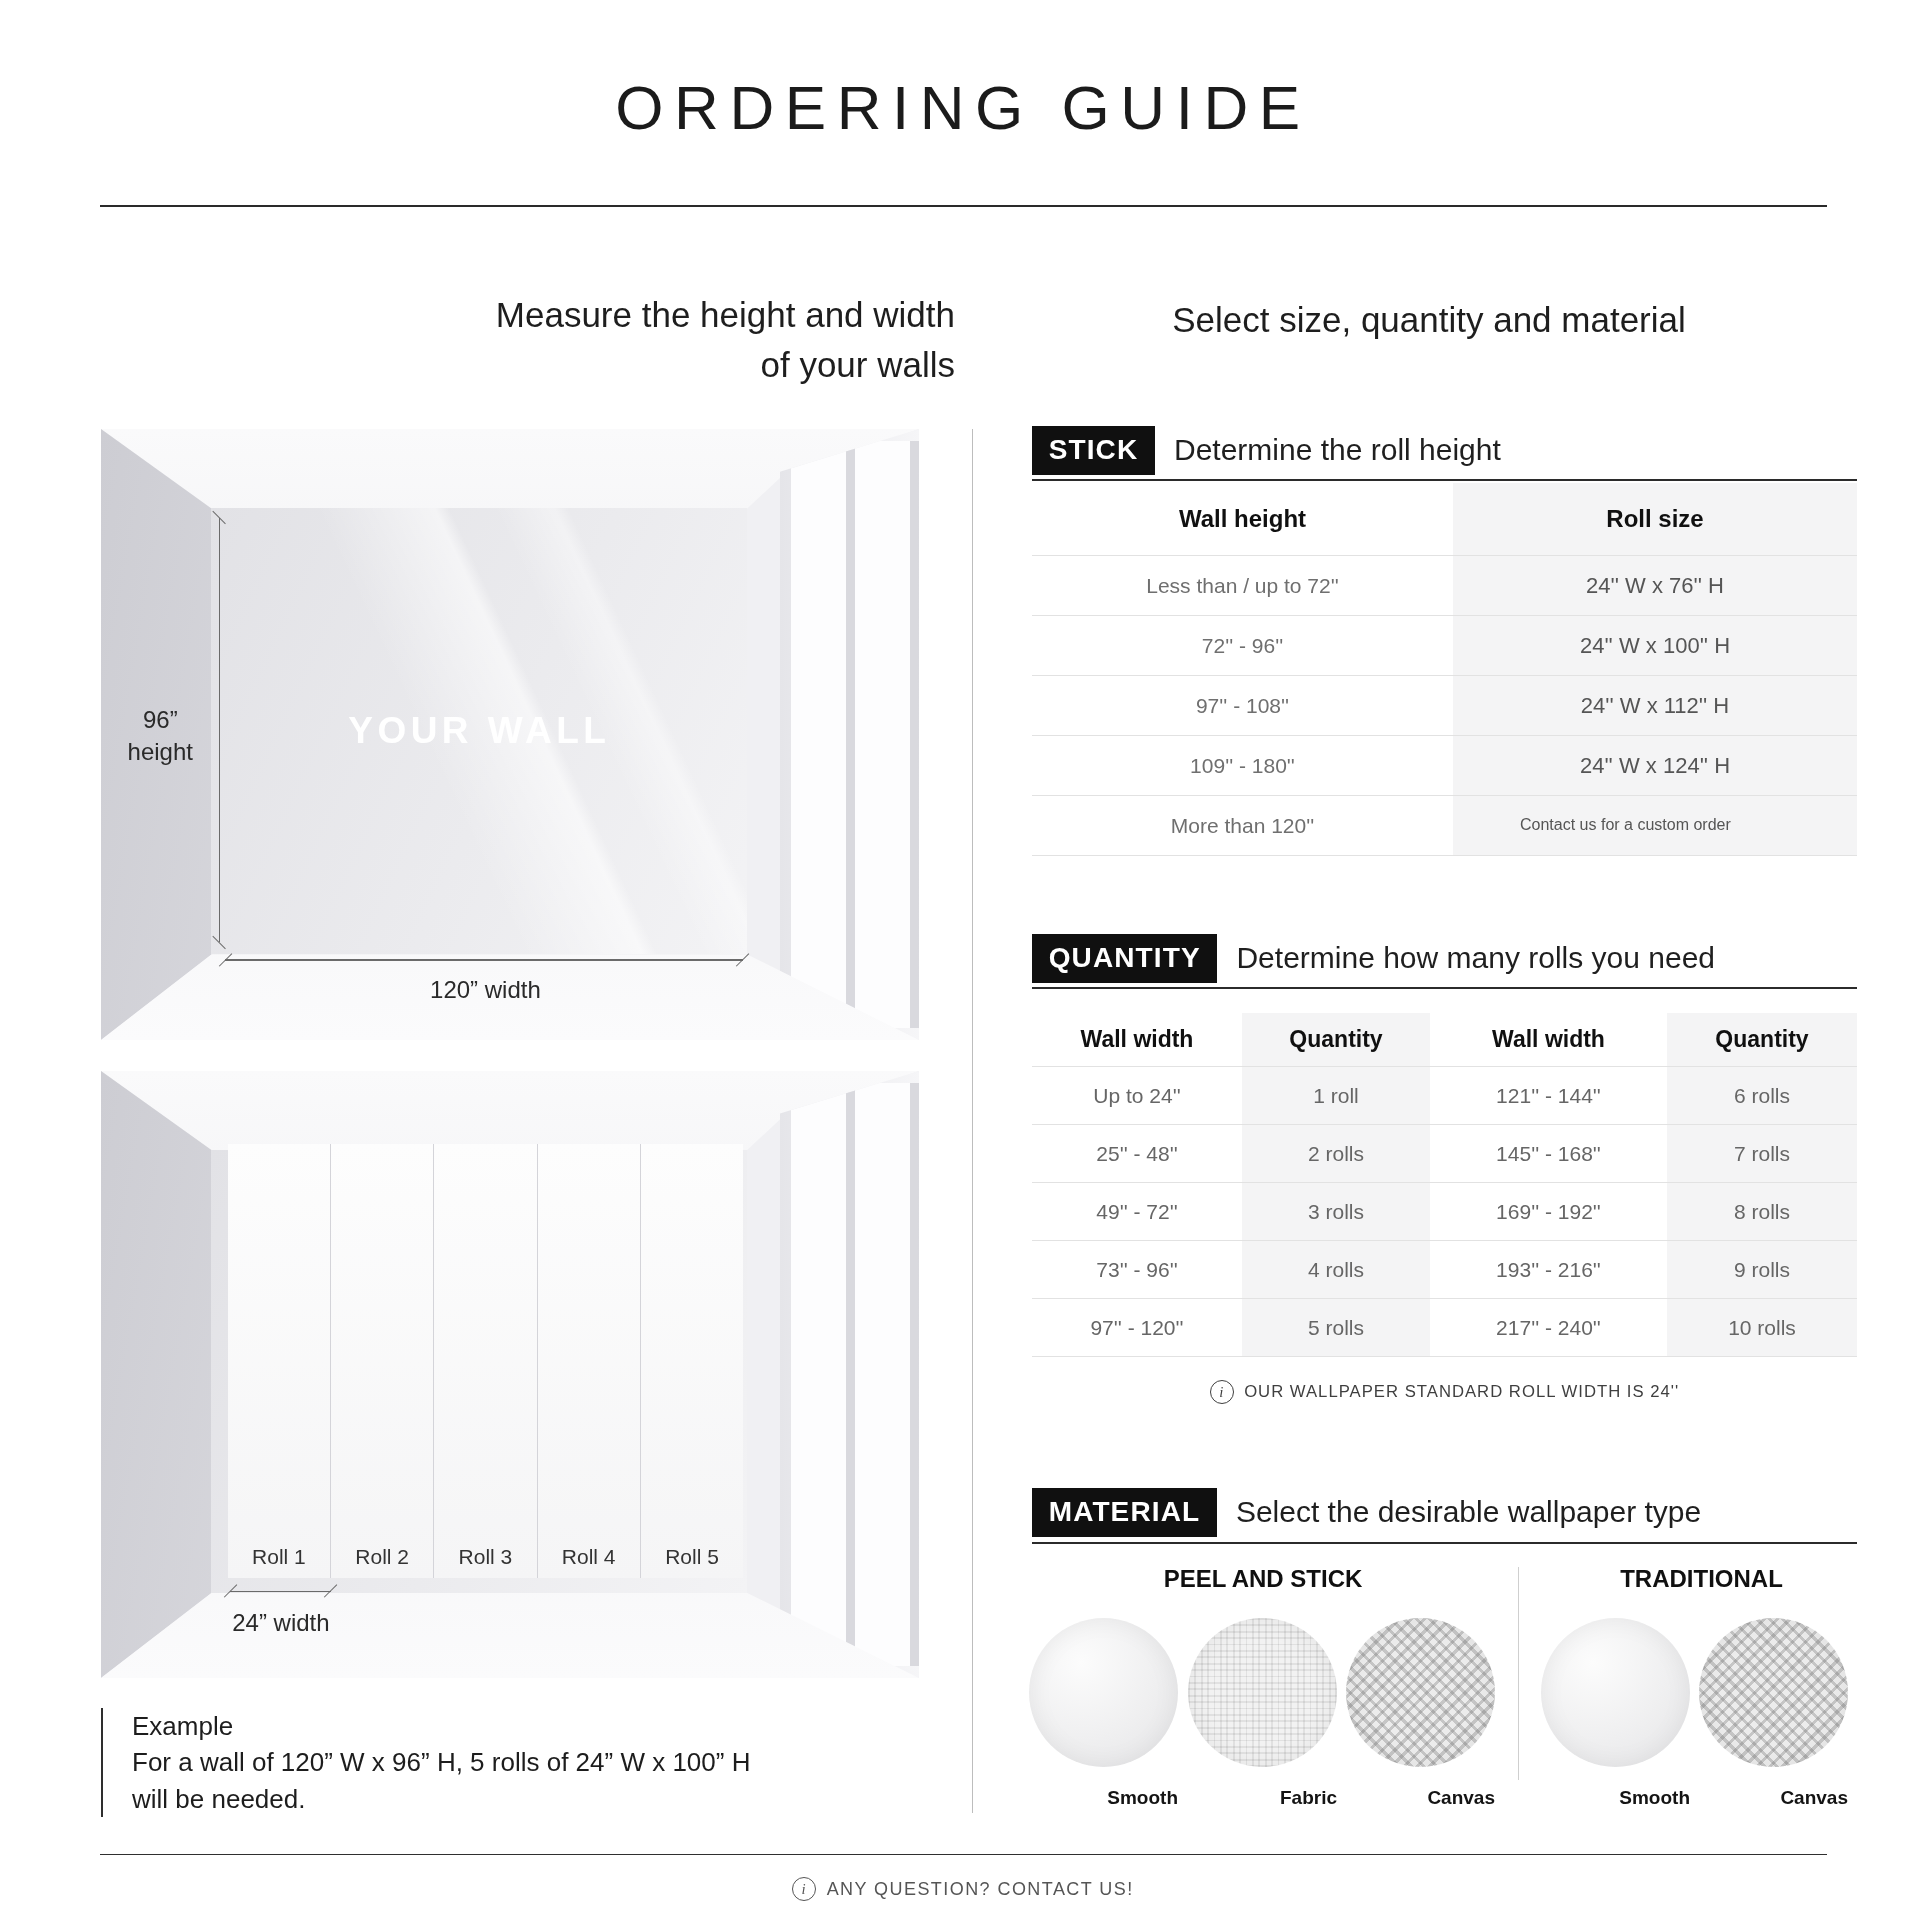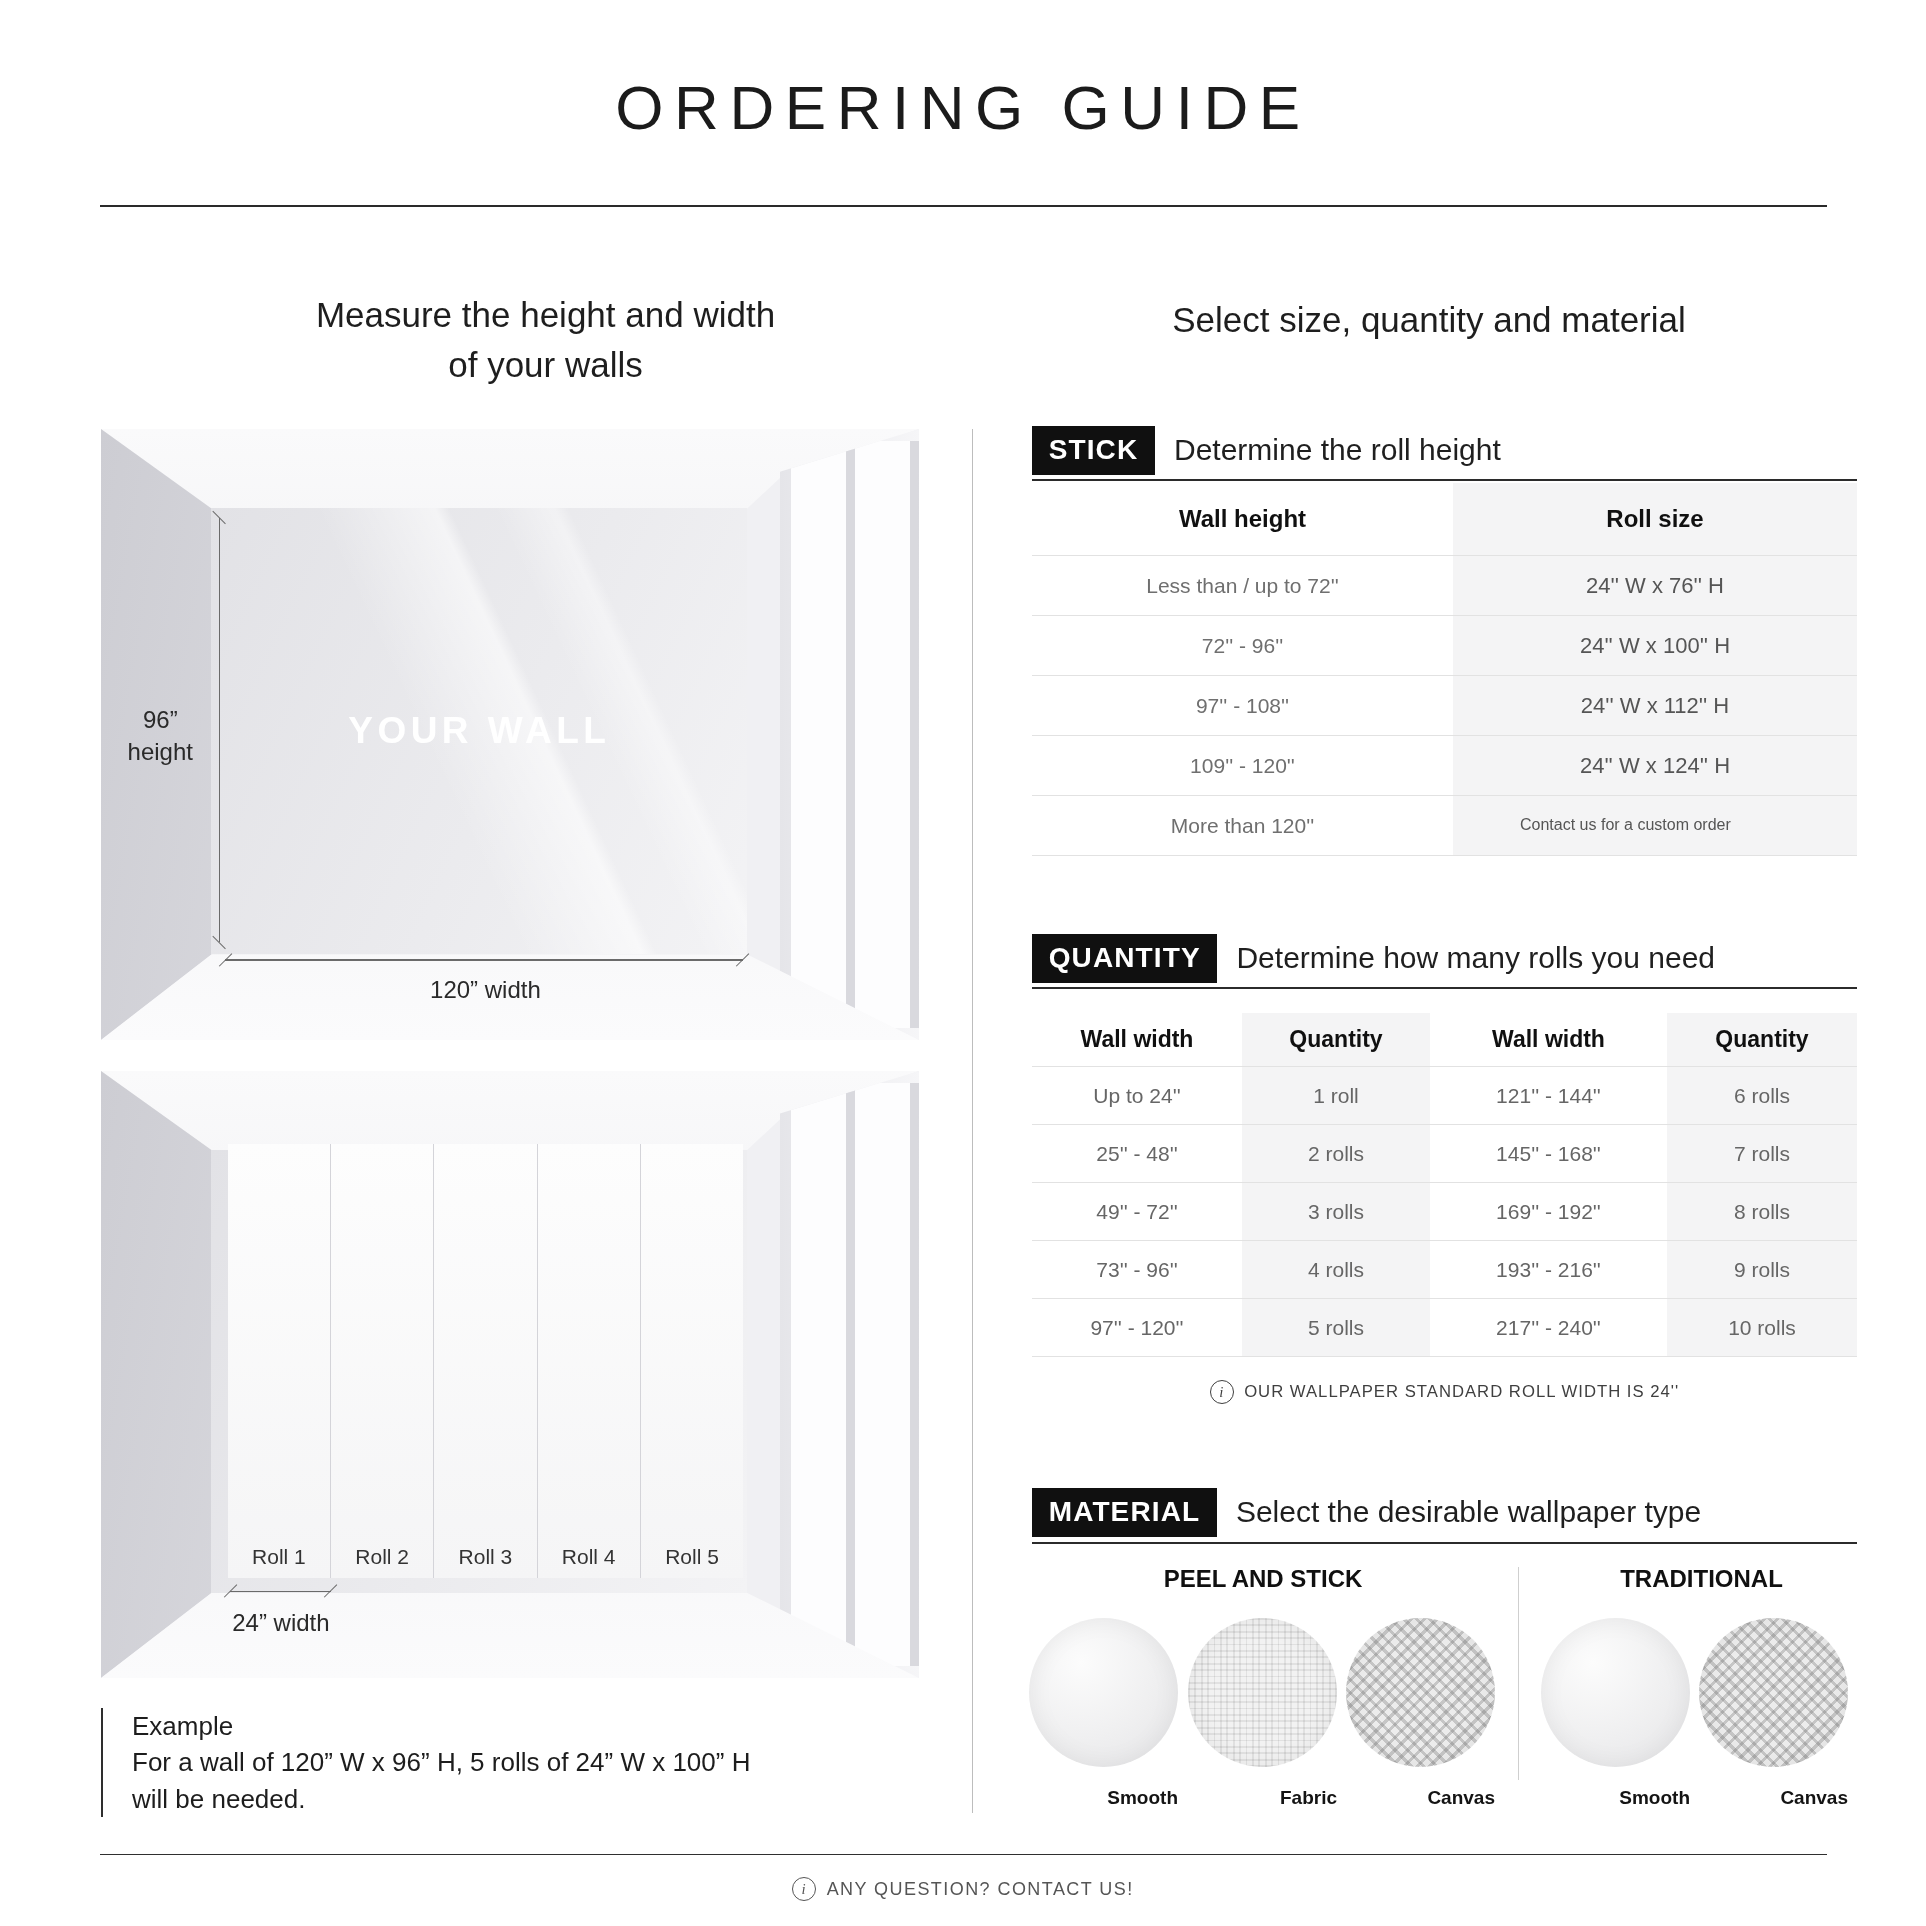--- a/index.html
+++ b/index.html
@@ -7,21 +7,21 @@
     position:relative;width:1926px;height:1926px;background:#ffffff;
     font-family:"Liberation Sans", sans-serif;color:#1d1d1d;overflow:hidden;
   }
   
   .title{position:absolute;top:72px;left:0;width:100%;text-align:center;
     font-size:62px;font-weight:400;letter-spacing:0.17em;color:#1b1b1b;}
   .rule-top{position:absolute;top:205px;left:100px;width:1727px;height:1.9px;background:#2a2a2a;}
   .divider-v{position:absolute;left:972px;top:429px;width:1.3px;height:1384px;background:#bdbdbd;}
 
   
-  .left-heading{position:absolute;top:290px;left:112px;width:867px;text-align:center;
+  .left-heading{position:absolute;top:290px;left:88px;width:867px;text-align:right;
     font-size:35px;line-height:1.42;color:#1e1e1e;}
   .right-heading{position:absolute;top:300px;left:1002px;width:854px;text-align:center;
     font-size:35px;color:#1e1e1e;}
 
   
   .room{position:absolute;left:101px;width:818px;background:#f0f0f3;overflow:hidden;}
   #room1{top:429px;height:611px;}
   #room2{top:1071px;height:607px;}
   .room .ceiling{position:absolute;inset:0;
     clip-path:polygon(0 0,100% 0,83% 8%,79% 13%,13.5% 13%,0 0);
@@ -221,21 +221,21 @@
 
     <div class="cell dcell wall">Less than / up to 72''</div>
     <div class="cell dcell roll stripe">24'' W x 76'' H</div>
 
     <div class="cell dcell wall">72'' - 96''</div>
     <div class="cell dcell roll stripe">24'' W x 100'' H</div>
 
     <div class="cell dcell wall">97'' - 108''</div>
     <div class="cell dcell roll stripe">24'' W x 112'' H</div>
 
-    <div class="cell dcell wall">109'' - 120''</div>
+    <div class="cell dcell wall">109'' - 180''</div>
     <div class="cell dcell roll stripe">24'' W x 124'' H</div>
 
     <div class="cell dcell wall bottom">More than 120''</div>
     <div class="cell dcell roll stripe last bottom">
       <span class="inner">Contact us for a custom order</span>
     </div>
   </div>
 
   <div class="section-head" id="qty-head">
     <span class="badge">QUANTITY</span>

